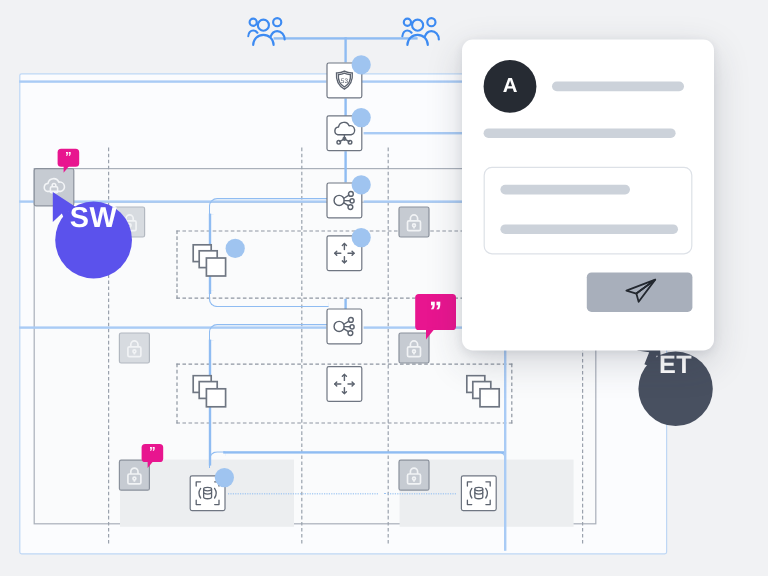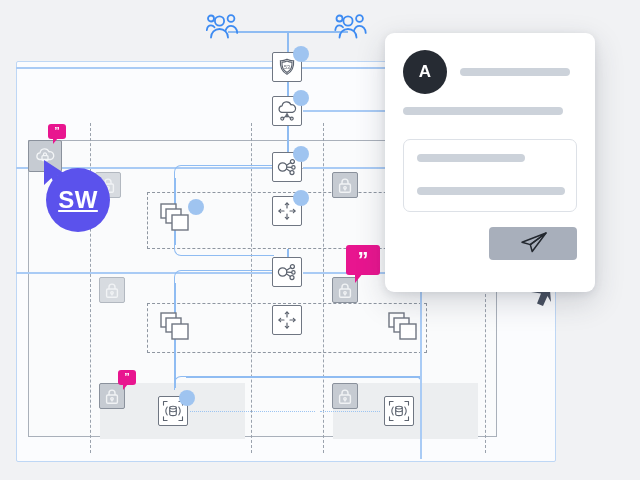--- a/index.html
+++ b/index.html
@@ -112,25 +112,24 @@
   .quote-badge.large .tail {
     bottom: -8px; left: 9px;
     border-left-width: 8px; border-bottom-width: 10px;
   }
 
   
   .cursor-arrow { position: absolute; }
   .presence-badge {
     position: absolute;
     border-radius: 50%;
-    display: flex; align-items: center; justify-content: center;
+    display: flex; justify-content: center;
     color: #ffffff;
     font-weight: 700;
     letter-spacing: .5px;
-    text-decoration: underline;
   }
   .presence-sw { background: #5b52ec; width: 64px; height: 64px; font-size: 24px; }
   .presence-et { background: #485060; width: 62px; height: 62px; font-size: 21px; }
 
   
   .comment-card {
     position: absolute;
     background: #ffffff;
     border-radius: 9px;
     box-shadow: 0 10px 30px rgba(42,50,66,.18), 0 2px 8px rgba(42,50,66,.10);
@@ -412,20 +411,23 @@
     </svg>
   </div>
   <div class="presence-badge presence-sw" style="left:46px; top:168px;">
     <span>SW</span>
   </div>
 
   <div class="cursor-arrow" style="left:523px; top:276px;">
     <svg width="30" height="34" viewBox="0 0 30 34">
       <path d="M26 2 L8 16 L18 17.5 L14 27.5 L20 30 L24.5 20 L28 26 Z" fill="#485060"></path>
     </svg>
+  </div>
+  <div class="presence-badge presence-et" style="left:532px; top:293px;">
+    <span>ET</span>
   </div>
 
   <div class="comment-card" style="left:385px; top:33px; width:210px; height:259px;">
     <div class="card-head">
       <div class="avatar">
         <span>A</span>
       </div>
       <div class="skel" style="width:110px;"></div>
     </div>
     <div class="skel card-body-bar" style="width:160px;"></div>

